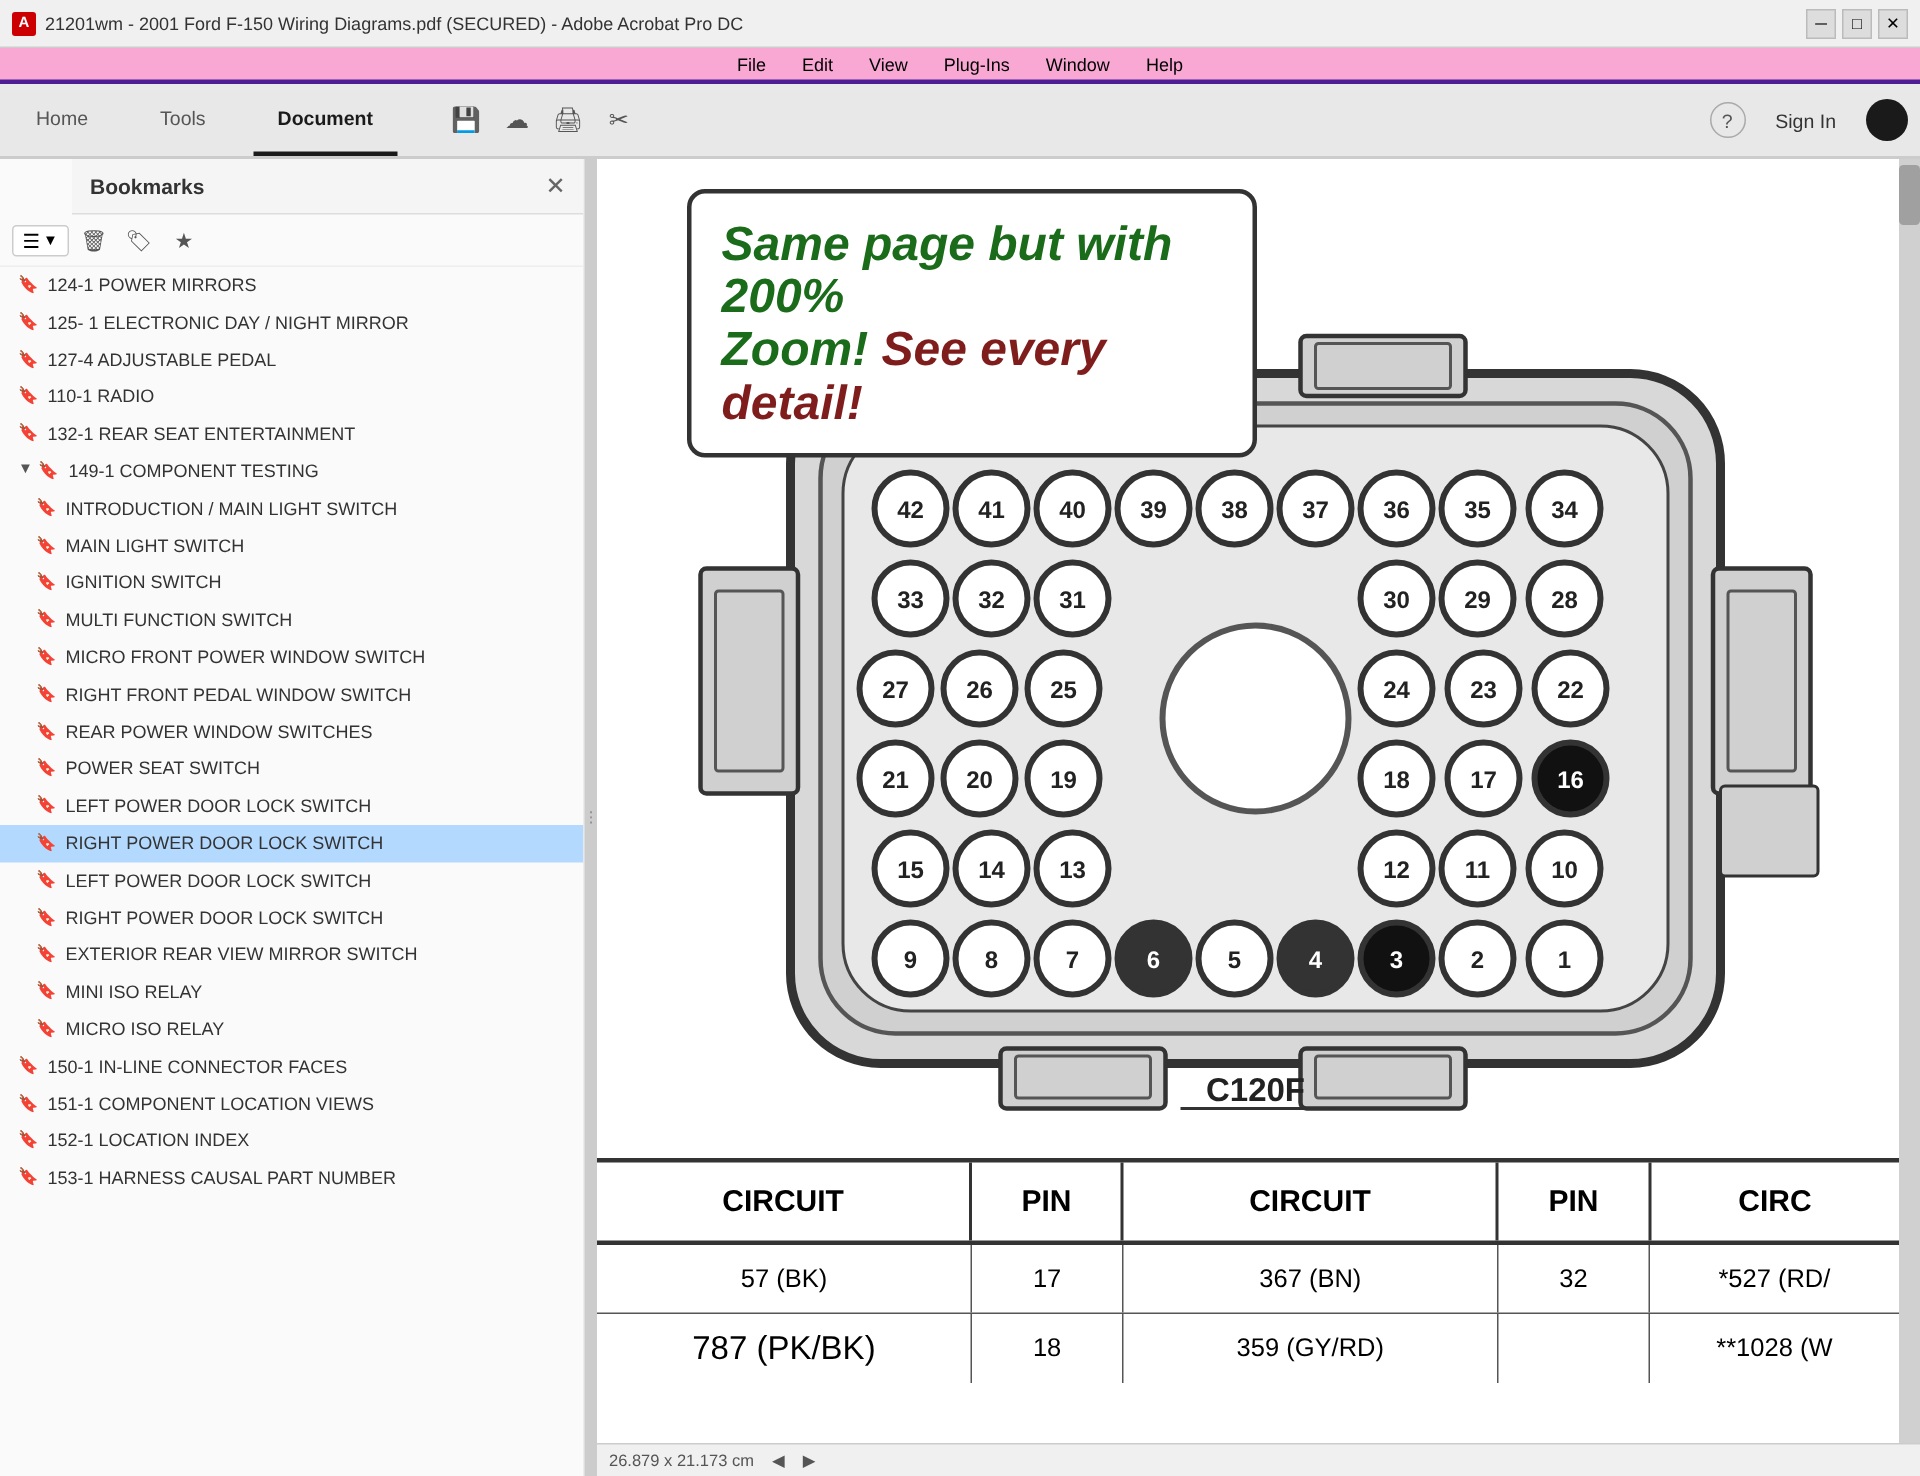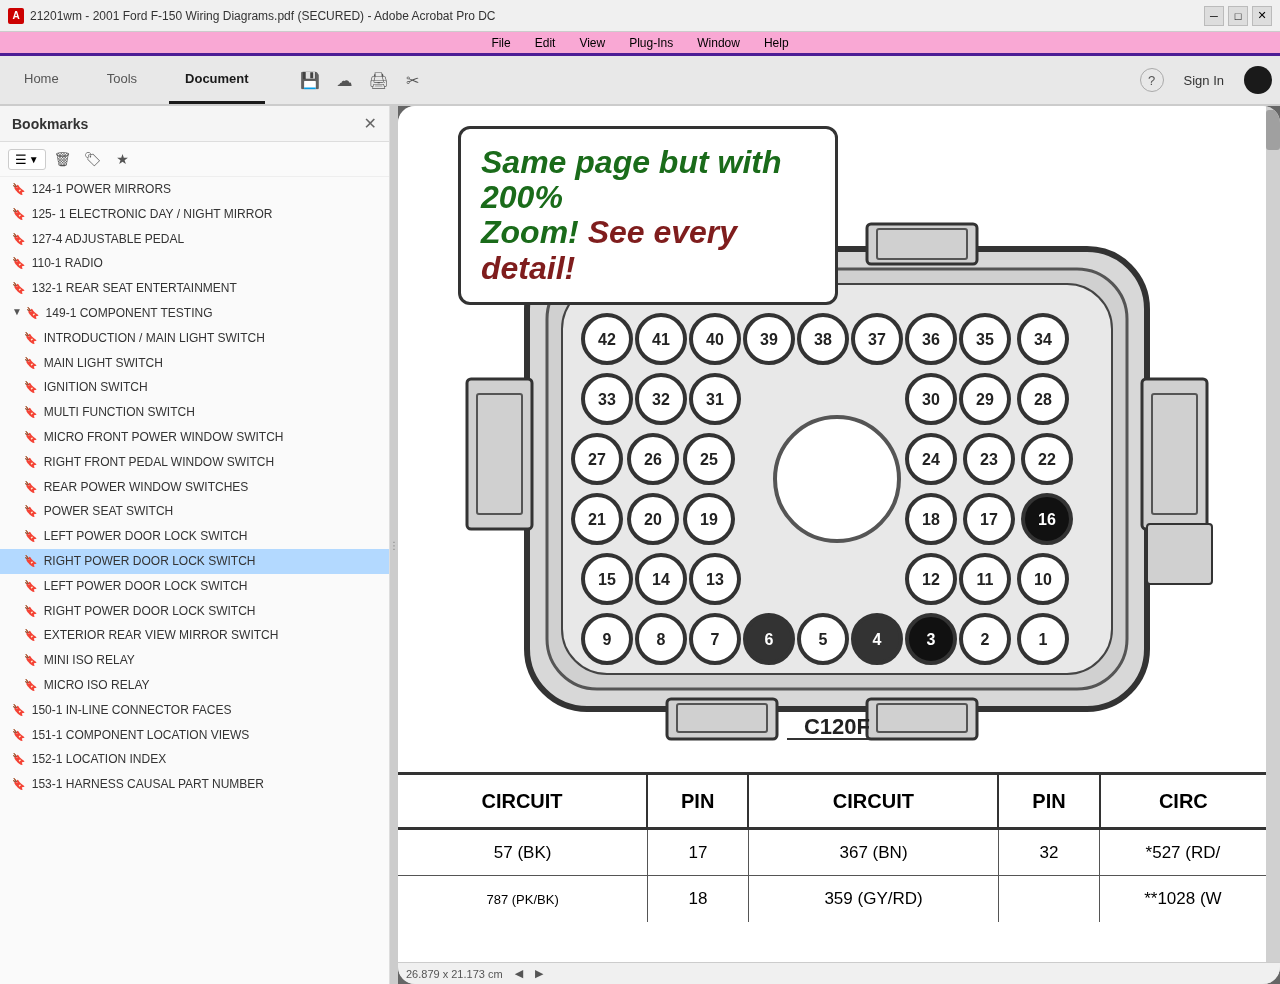--- a/index.html
+++ b/index.html
@@ -115,20 +115,21 @@
       flex-direction: column;
       overflow: hidden;
     }
     .sidebar-header {
       display: flex;
       align-items: center;
       justify-content: space-between;
       padding: 8px 12px;
       border-bottom: 1px solid #ddd;
       background: #f5f5f5;
+      margin-left: 48px;
     }
     .sidebar-title { font-size: 14px; font-weight: bold; color: #333; }
     .sidebar-close { font-size: 16px; cursor: pointer; color: #666; }
     .sidebar-toolbar {
       display: flex;
       align-items: center;
       padding: 4px 8px;
       gap: 4px;
       border-bottom: 1px solid #eee;
     }
@@ -170,21 +171,20 @@
       position: relative;
       display: flex;
       flex-direction: column;
     }
     .pdf-page {
       flex: 1;
       background: white;
       margin: 0;
       position: relative;
       overflow: hidden;
-      border-radius: 17px;
     }
 
     
     .callout-box {
       position: absolute;
       top: 20px;
       left: 60px;
       background: white;
       border: 3px solid #333;
       border-radius: 12px;
@@ -572,21 +572,21 @@
 
           <div style="display:flex; height:46px; border-bottom:1px solid #555; align-items:center;">
             <div style="flex:3; border-right:1px solid #555; height:100%; display:flex; align-items:center; justify-content:center; font-size:17px;">57 (BK)</div>
             <div style="flex:1.2; border-right:1px solid #555; height:100%; display:flex; align-items:center; justify-content:center; font-size:17px;">17</div>
             <div style="flex:3; border-right:1px solid #555; height:100%; display:flex; align-items:center; justify-content:center; font-size:17px;">367 (BN)</div>
             <div style="flex:1.2; border-right:1px solid #555; height:100%; display:flex; align-items:center; justify-content:center; font-size:17px;">32</div>
             <div style="flex:2; height:100%; display:flex; align-items:center; justify-content:center; font-size:17px;">*527 (RD/</div>
           </div>
 
           <div style="display:flex; height:46px; align-items:center;">
-            <div style="flex:3; border-right:1px solid #555; height:100%; display:flex; align-items:center; justify-content:center; font-size:13px;">787 (PK/BK)</div>
+            <div style="flex:3; border-right:1px solid #555; height:100%; display:flex; align-items:center; justify-content:center; font-size:22px;">787 (PK/BK)</div>
             <div style="flex:1.2; border-right:1px solid #555; height:100%; display:flex; align-items:center; justify-content:center; font-size:17px;">18</div>
             <div style="flex:3; border-right:1px solid #555; height:100%; display:flex; align-items:center; justify-content:center; font-size:17px;">359 (GY/RD)</div>
             <div style="flex:1.2; border-right:1px solid #555; height:100%; display:flex; align-items:center; justify-content:center; font-size:17px;"></div>
             <div style="flex:2; height:100%; display:flex; align-items:center; justify-content:center; font-size:17px;">**1028 (W</div>
           </div>
         </div>
 
       </div>
 
       <div class="right-scrollbar">

